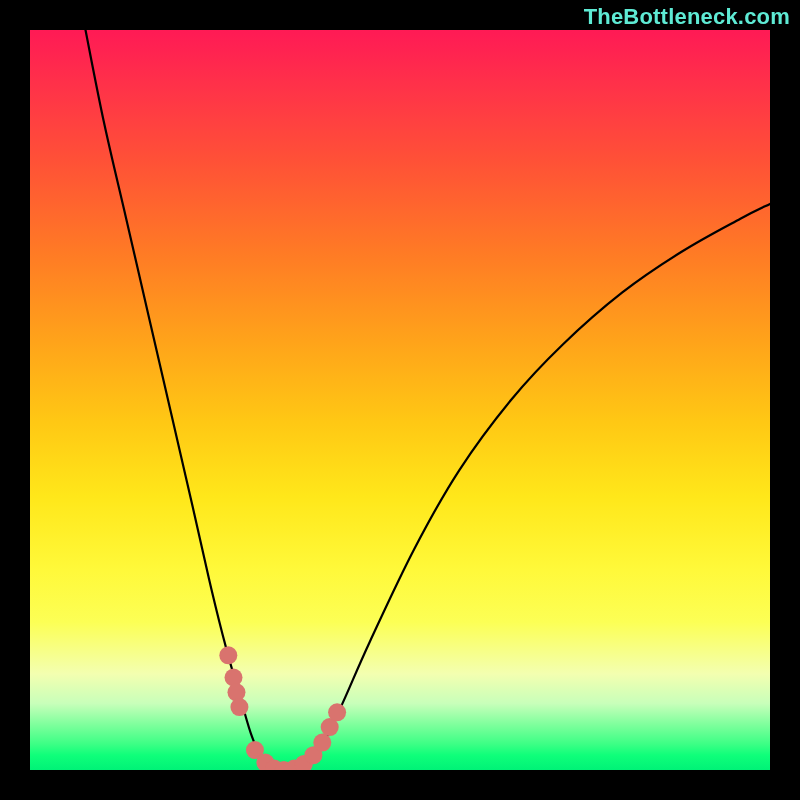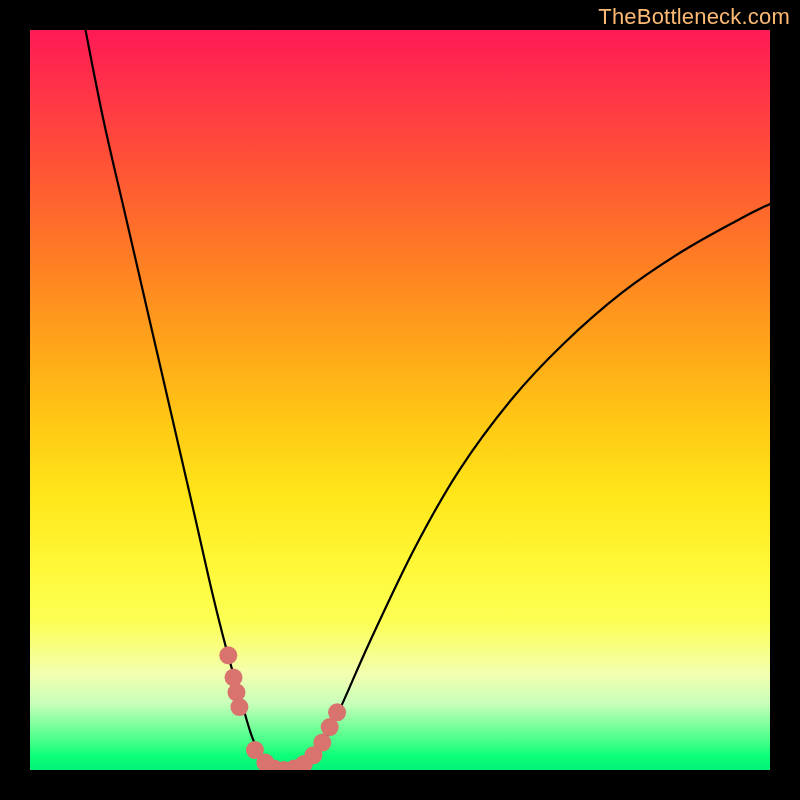--- a/index.html
+++ b/index.html
@@ -16,23 +16,23 @@
     top: 0;
     left: 0;
     width: 800px;
     height: 800px;
     background: #000;
   }
   .watermark {
     position: absolute;
     top: 4px;
     right: 10px;
-    color: #fdba74;
+    color: #5eead4;
     font-size: 22px;
-    font-weight: 400;
+    font-weight: 700;
     letter-spacing: 0.2px;
     z-index: 50;
   }
   .plot-bg {
     position: absolute;
     top: 30px;
     left: 30px;
     width: 740px;
     height: 740px;
     background: linear-gradient(to bottom,

